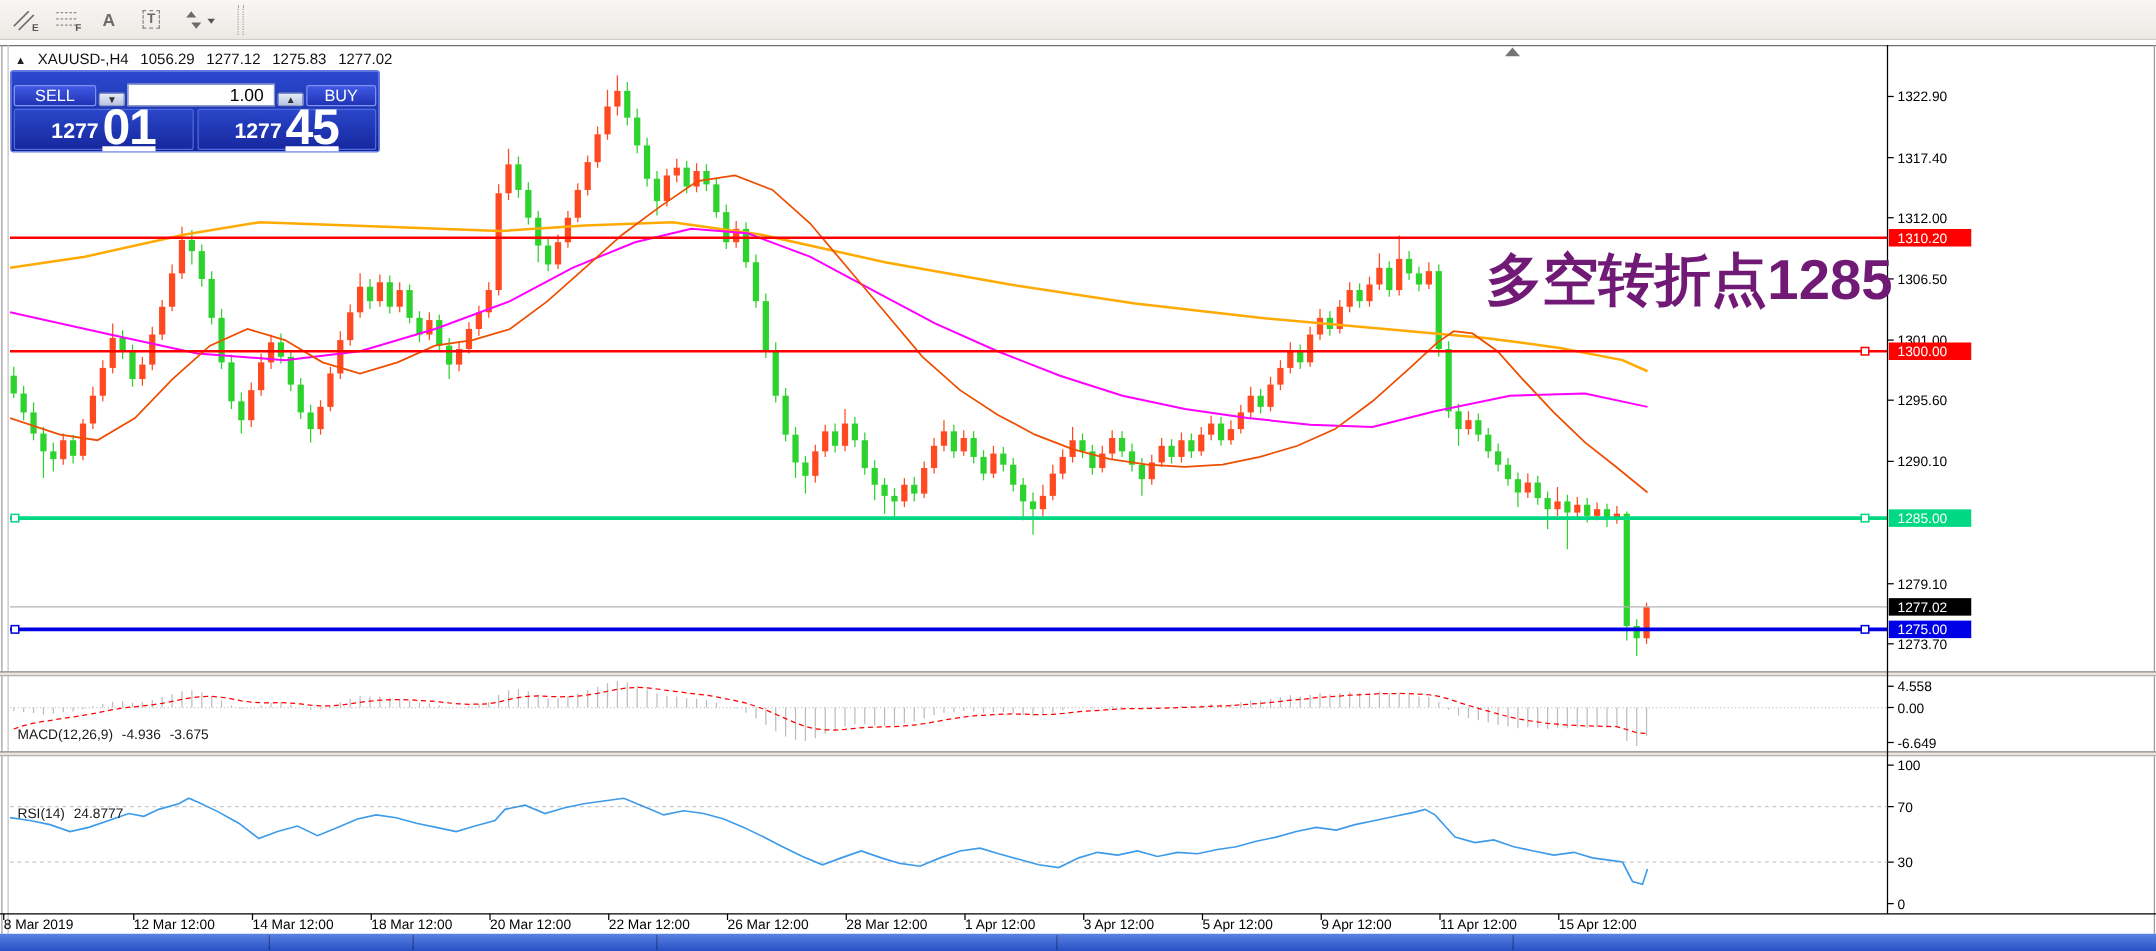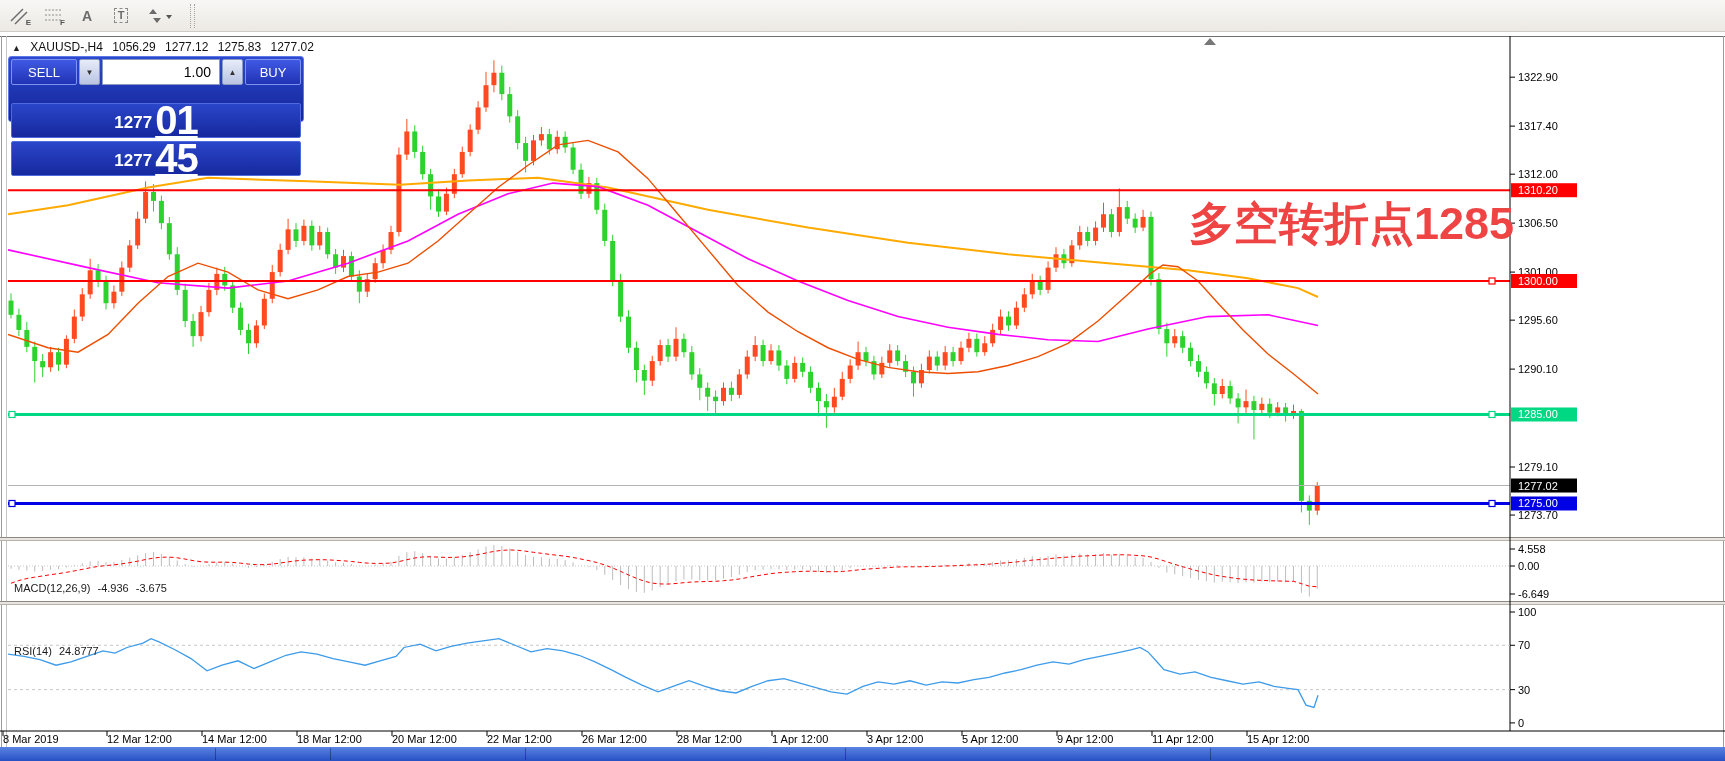--- a/index.html
+++ b/index.html
@@ -30,42 +30,42 @@
 
   
   #chart-header { position:absolute; left:12px; top:40px; font-size:12px; color:#111; z-index:6; white-space:nowrap; }
   #chart-header span { margin-right:6px; }
   #collapse-arrow { font-size:9px; color:#222; }
 
   
   #trade-panel { position:absolute; left:8px; top:56px; width:296px; height:66px; z-index:7;
                  background:linear-gradient(#2c49cf,#132497); border:1px solid #5d76e8; border-radius:3px;
                  padding:2px; color:#fff; }
-  #tp-row1 { display:flex; height:26px; gap:2px; }
+  #tp-row1 { display:flex; height:26px; gap:2px;align-items:flex-end; }
   .tp-btn { background:linear-gradient(#4059e4,#2033b4); border:1px solid #7d92f2; border-radius:2px;
             color:#fff; font-size:13px; display:flex; align-items:center; justify-content:center; }
   #sell-btn { width:66px; }
   #buy-btn  { flex:1; }
   .spin-btn { width:21px; background:linear-gradient(#e7ecf8,#b9c4e2); border:1px solid #8a9ac2;
               display:flex; align-items:center; justify-content:center; font-size:8px; color:#333; border-radius:2px; }
   #volume-input { width:118px; border:1px solid #8a9ac2; font-size:14px; color:#000;
                   text-align:right; padding-right:8px; background:#fff; }
-  #tp-row2 { display:flex; height:33px; margin-top:18px; gap:3px;flex-direction:column; }
+  #tp-row2 { display:flex; height:33px; margin-top:2px; gap:3px; }
   .tp-price { flex:1; display:flex; align-items:flex-end; justify-content:center; gap:3px;
               border:1px solid #4f6ae0; border-radius:2px; background:linear-gradient(#2a46c9,#16289e); padding-bottom:1px; }
   .tp-price .small { font-size:17px; font-weight:bold; line-height:26px; }
   .tp-price .big   { font-size:40px; font-weight:bold; line-height:32px; letter-spacing:-1px;text-decoration:underline; }
 
   
   .ind-label { position:absolute; font-size:11px; color:#1a1a1a; z-index:6; white-space:nowrap;margin-top:36px; }
   .ind-label span { margin-right:4px; }
 
   
   #annotation { position:absolute; left:1150px; top:194px; width:364px; text-align:right;
-                font-size:45px; font-weight:bold; color:#ef4444; z-index:7;
+                font-size:45px; font-weight:bold; color:#701a75; z-index:7;
                 font-family:"Liberation Sans","DejaVu Sans",sans-serif; white-space:nowrap; }
 
   
   #status-strip { position:absolute; left:0; top:747px; width:1725px; height:14px; z-index:8;
                   background:linear-gradient(#5a83e2,#2750c4); }
   #status-strip .seg { position:absolute; top:1px; width:1px; height:12px; background:rgba(0,0,30,.35); }
 
   svg text { font-family:"Liberation Sans","DejaVu Sans",sans-serif; }
   #chart-svg { position:absolute; left:0; top:0; z-index:5; }
 </style>

